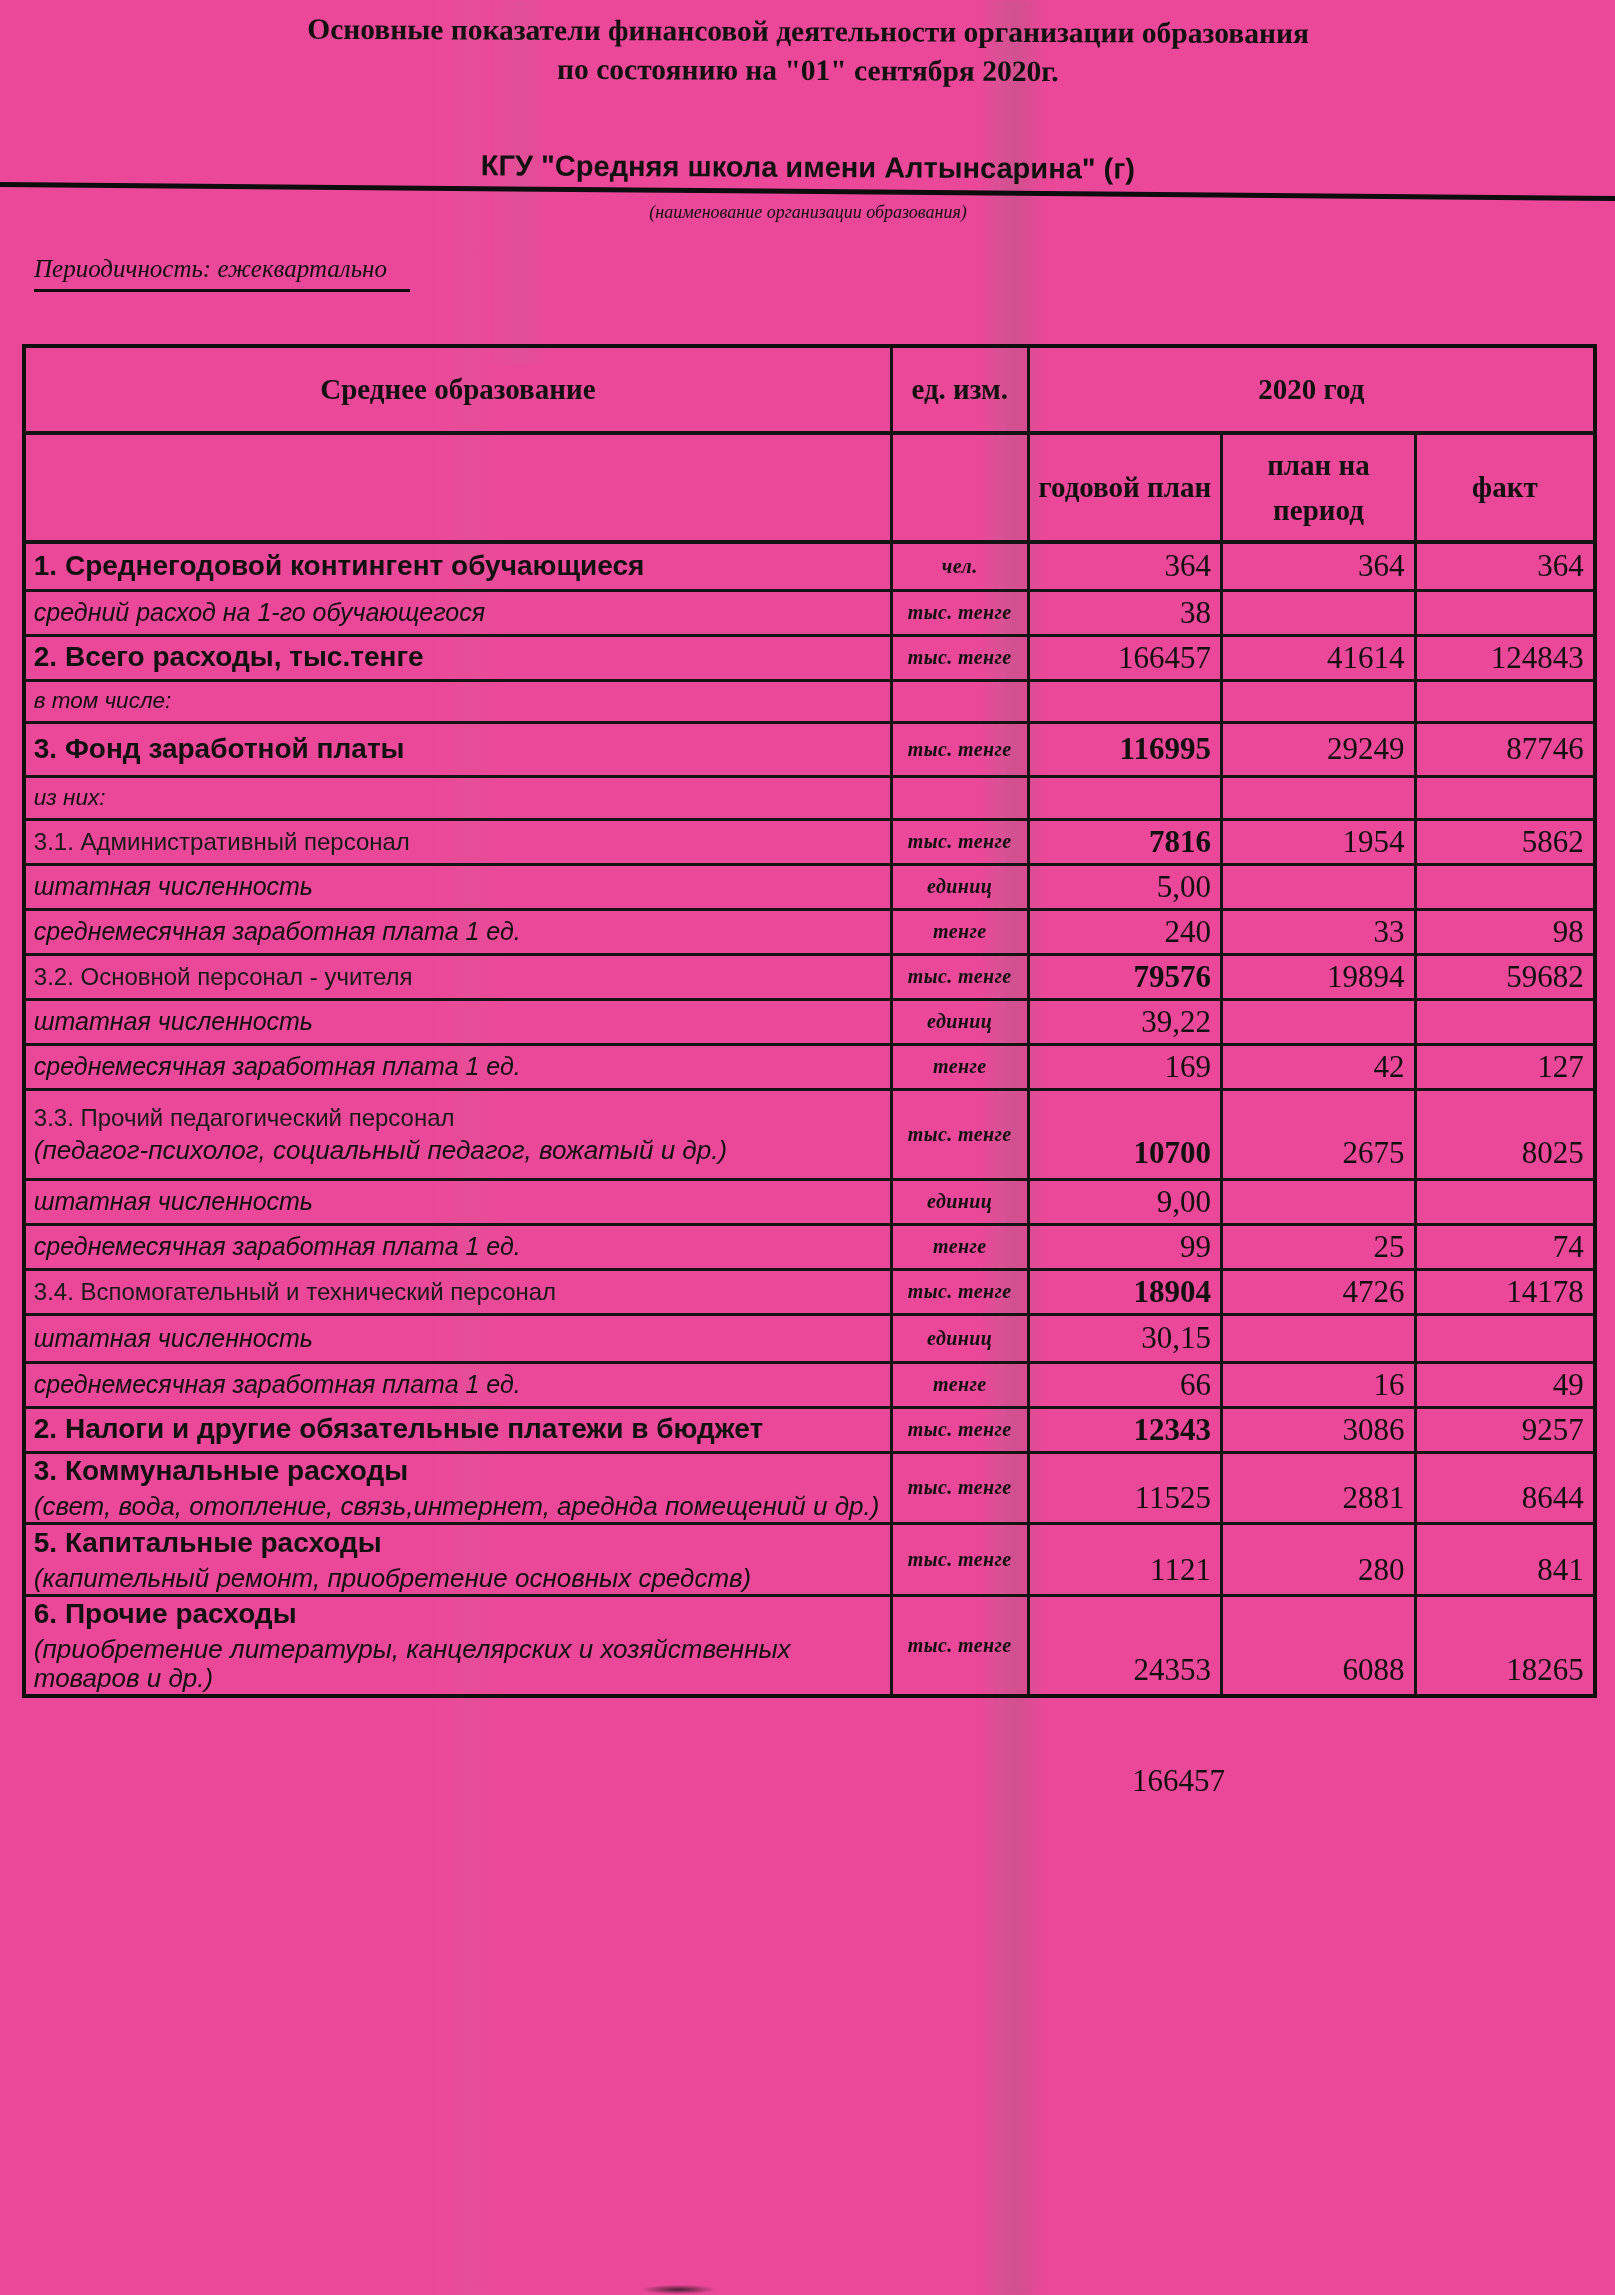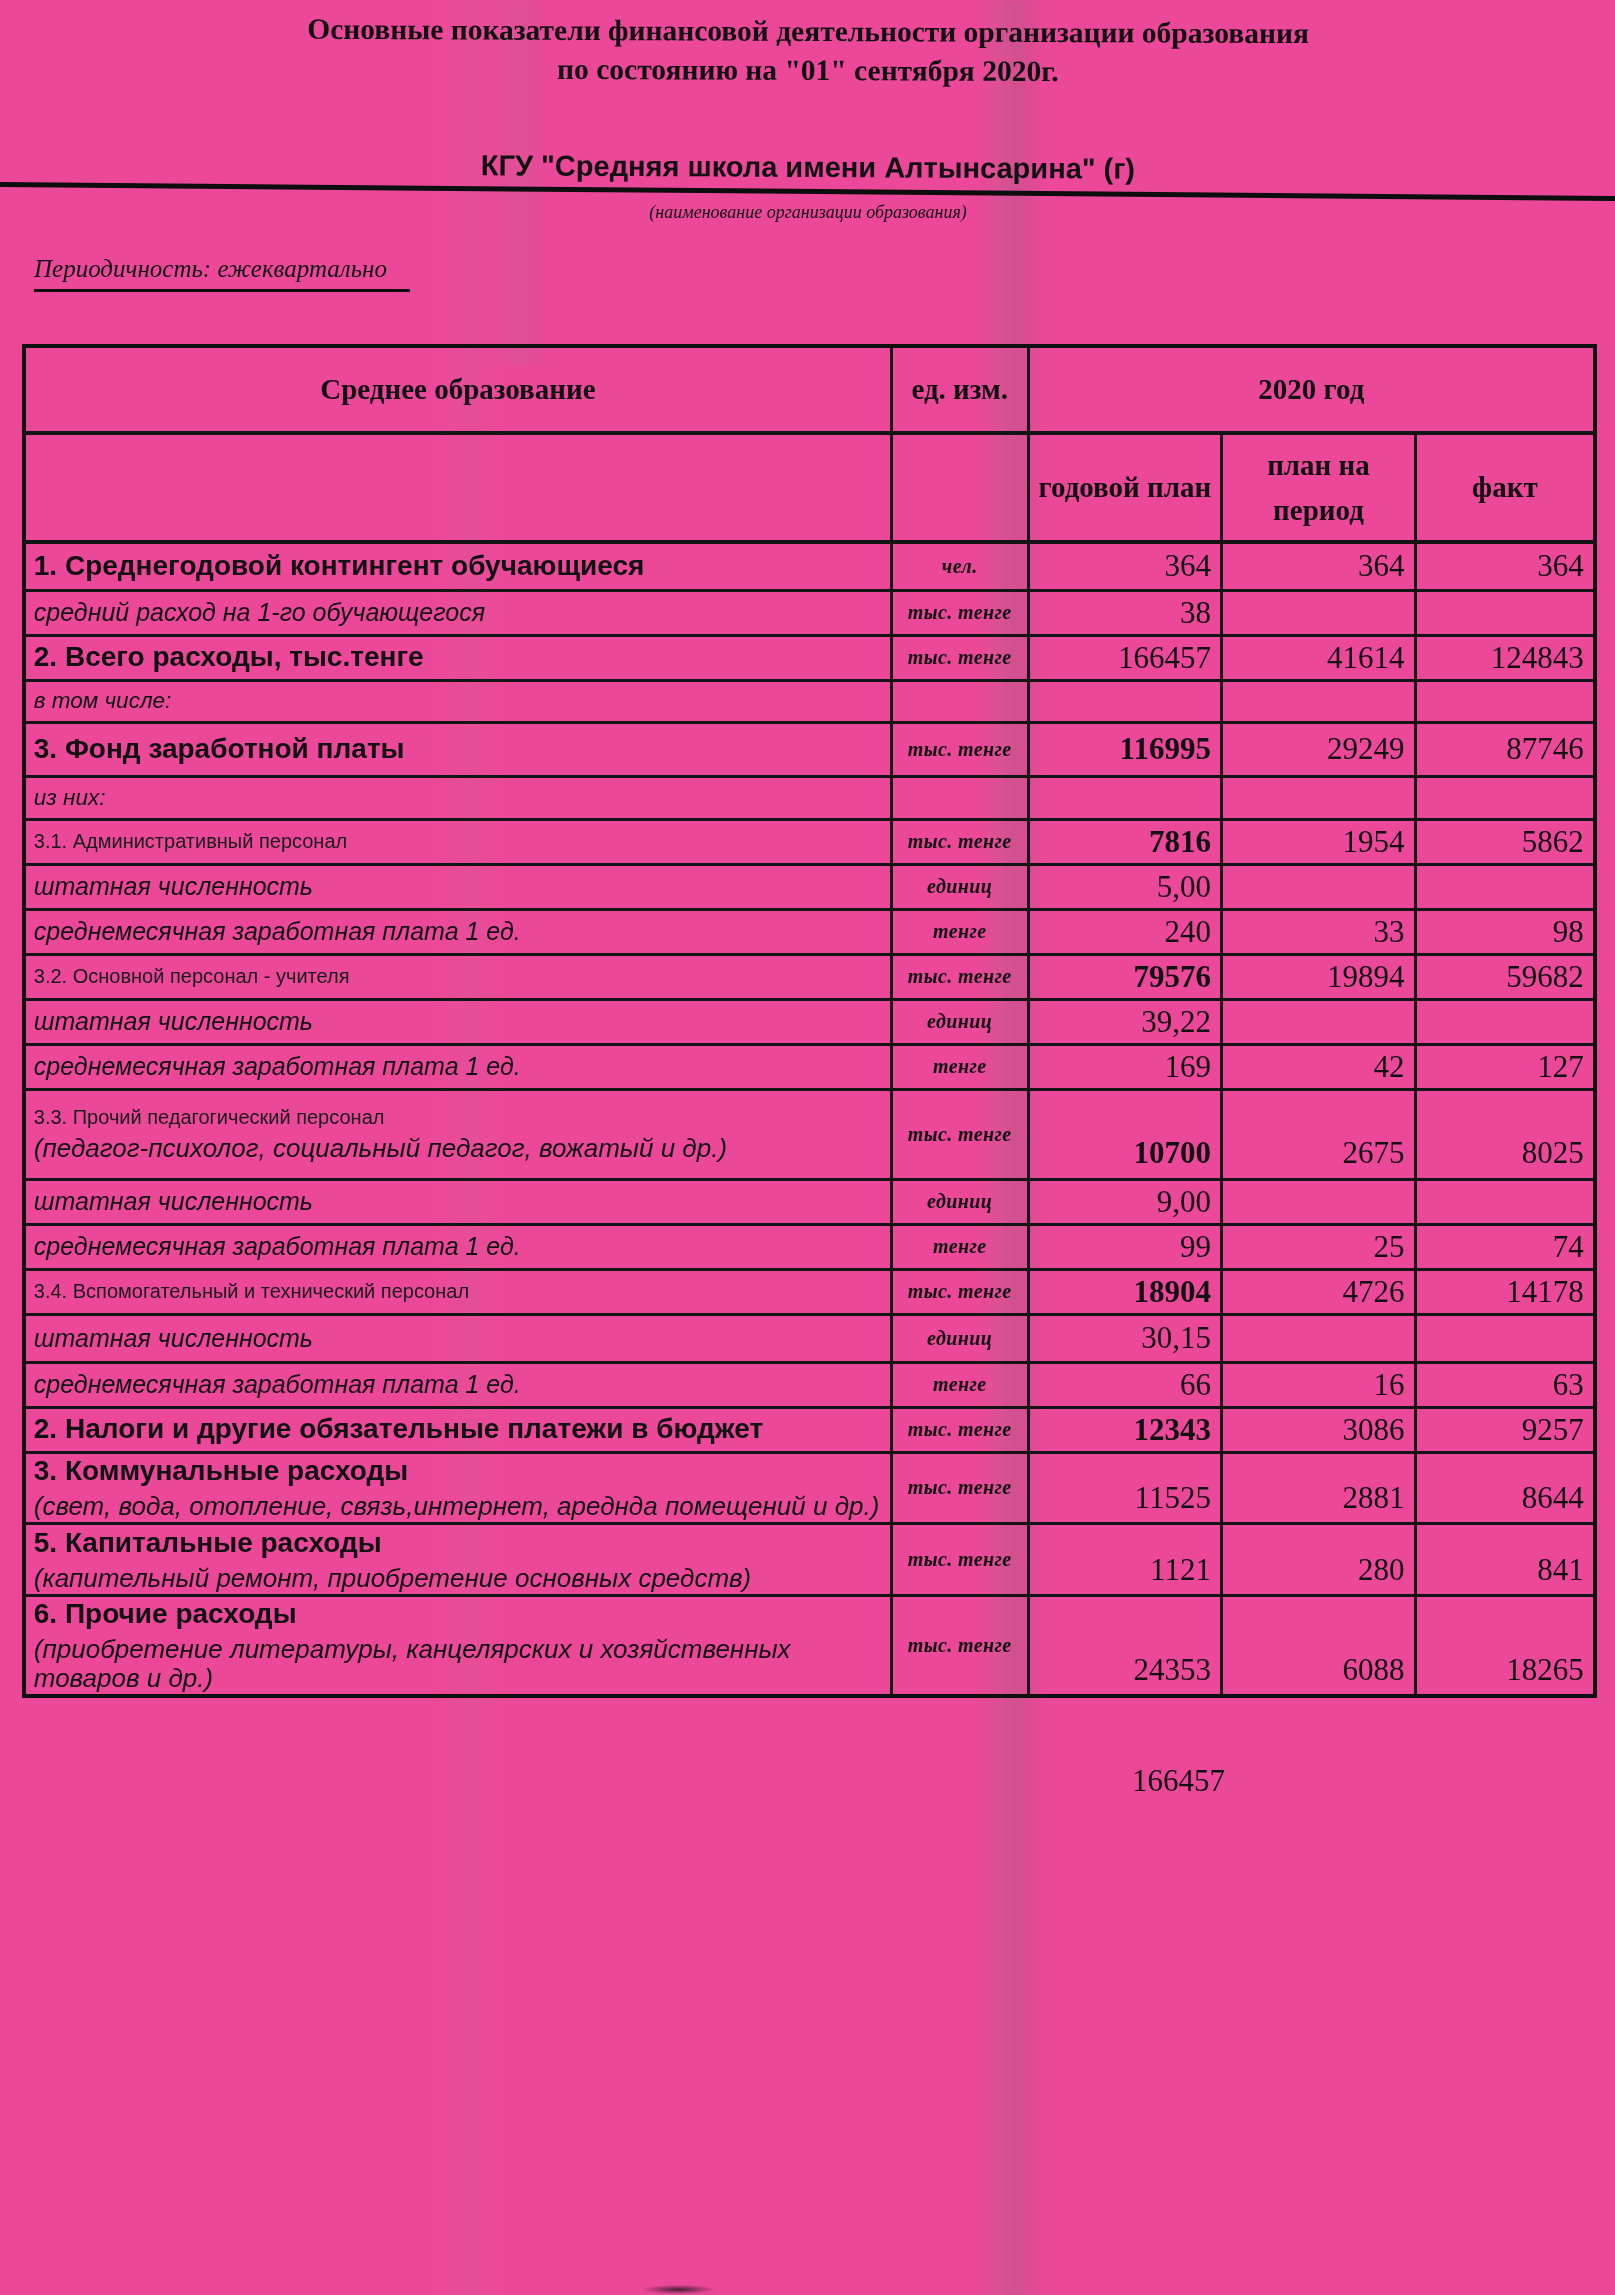--- a/index.html
+++ b/index.html
@@ -92,21 +92,21 @@
   tbody tr:nth-child(6){height:43px;}
   tbody tr:nth-child(13){height:90px;}
   tbody tr:nth-child(17){height:48px;}
   tbody tr:nth-child(20){height:64px;}
   tbody tr:nth-child(22){height:82px;}
   tbody tr:nth-child(23){height:98px;}
   .c-label{padding:1.6px 6.2px 1.6px 7.8px;vertical-align:middle;}
   .labelwrap{display:flex;flex-direction:column;justify-content:space-between;min-height:100%;}
   .row-label{line-height:1.15;}
   tr.section .row-label{font-weight:700;font-size:28px;}
-  tr.item .row-label{font-weight:400;font-size:20px;color:#1a1a1a;}
+  tr.item .row-label{font-weight:400;font-size:24px;color:#1a1a1a;}
   tr.sub .row-label{font-style:italic;font-weight:400;font-size:25px;}
   tr.note .row-label{font-style:italic;font-weight:400;font-size:22.5px;}
   .row-sublabel{font-style:italic;font-weight:400;font-size:26px;line-height:1.1;padding-top:4.7px;}
   .c-unit{
     text-align:center;vertical-align:middle;
     font-family:"Liberation Serif",serif;
     font-style:italic;font-weight:600;font-size:20px;
     letter-spacing:0.4px;
   }
   .c-num{
@@ -361,21 +361,21 @@
           </tr>
           <tr class="sub">
             <td class="c-label">
               <div class="">
                 <div class="row-label">среднемесячная заработная плата 1 ед.</div>
               </div>
             </td>
             <td class="c-unit">тенге</td>
             <td class="c-num">66</td>
             <td class="c-num">16</td>
-            <td class="c-num">63</td>
+            <td class="c-num">49</td>
           </tr>
           <tr class="section">
             <td class="c-label">
               <div class="">
                 <div class="row-label">2. Налоги и другие обязательные платежи в бюджет</div>
               </div>
             </td>
             <td class="c-unit">тыс. тенге</td>
             <td class="c-num num-bold">12343</td>
             <td class="c-num">3086</td>

